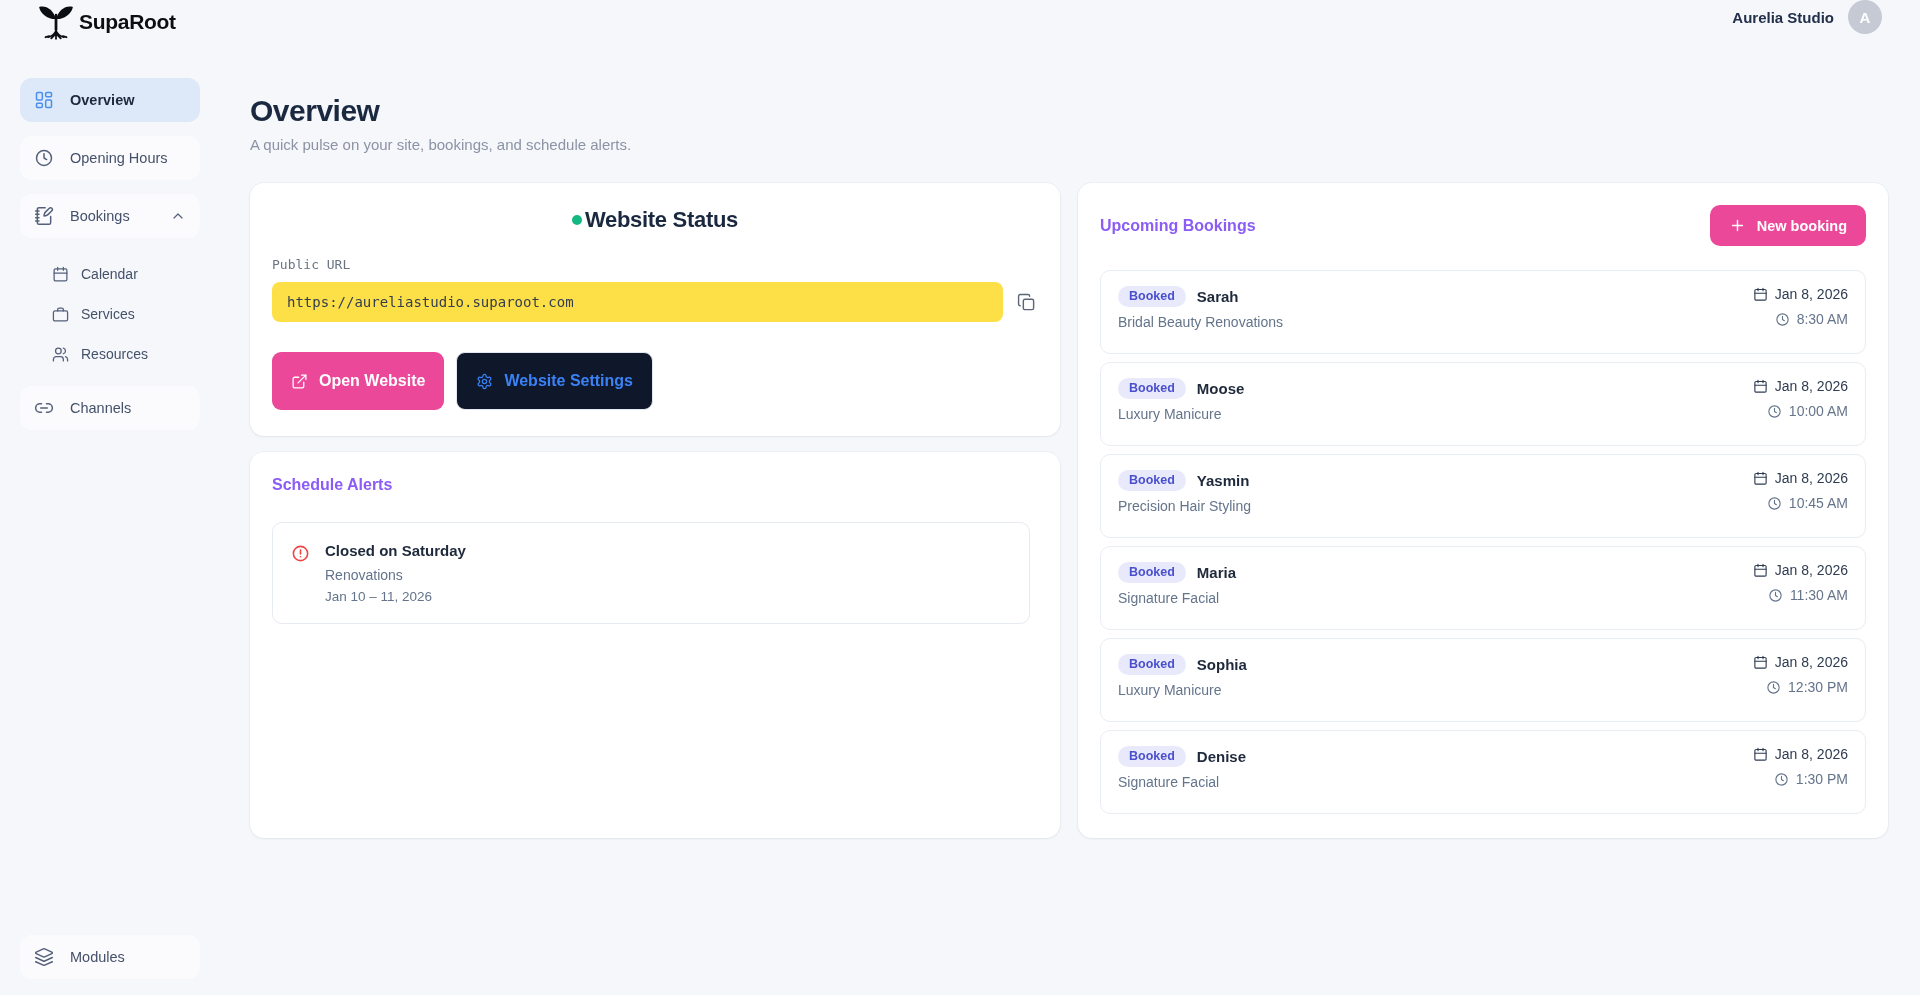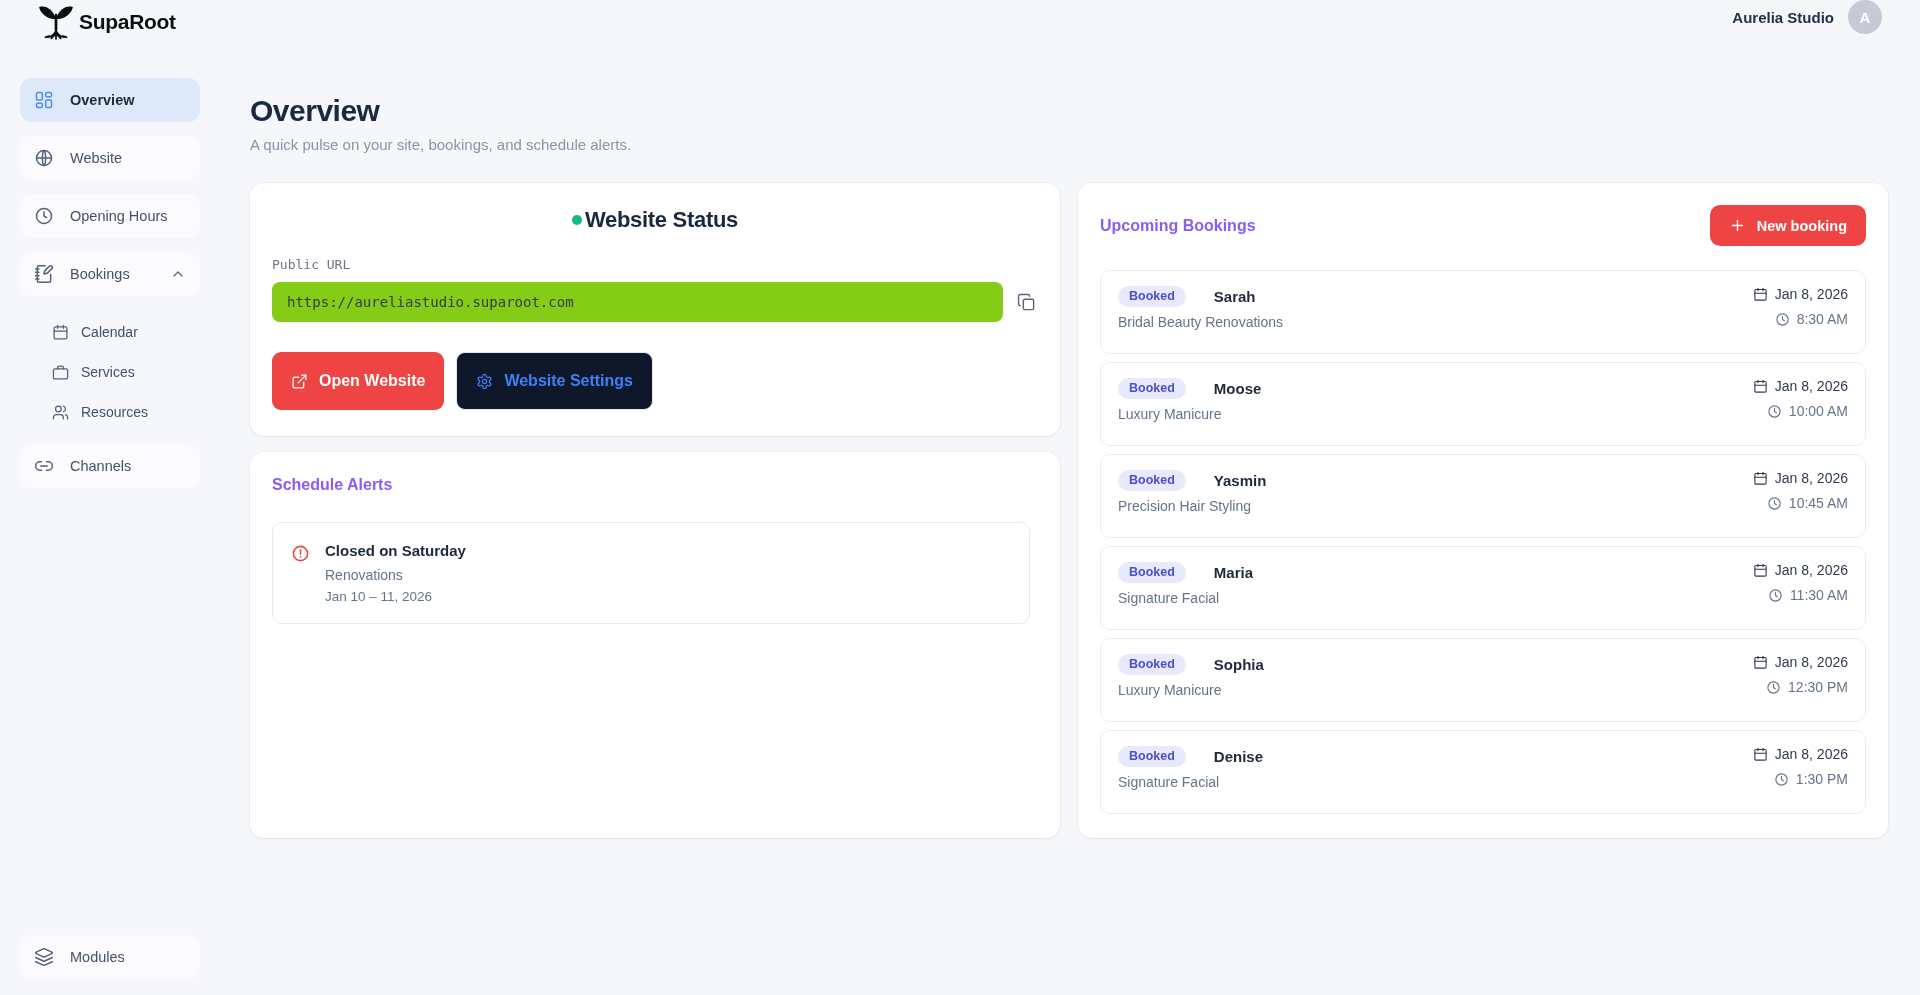--- a/index.html
+++ b/index.html
@@ -70,33 +70,33 @@
   .ws-card { padding:24px 22px 26px 22px; }
   .ws-title-row { display:flex; align-items:center; gap:3px;justify-content:center; }
   .status-dot { width:10px; height:10px; border-radius:50%; background:#14b882; }
   .ws-title { font-size:22px; font-weight:700; color:#1b2940; letter-spacing:-0.3px; }
   .url-label {
     margin-top:24px; font-family:"DejaVu Sans Mono","Liberation Mono",monospace;
     font-size:13px; color:#6b7484;
   }
   .url-row { display:flex; align-items:center; gap:12px; margin-top:10px; }
   .url-input {
-    flex:1; height:40px; border:none; outline:none; background:#84cc16;
+    flex:1; height:40px; border:none; outline:none; background:#fde047;
     border-radius:8px; padding:0 15px; color:#333d4e;
     font-family:"DejaVu Sans Mono","Liberation Mono",monospace; font-size:14px;
   }
   .copy-btn { background:none; border:none; color:#5c6676; cursor:pointer; padding:2px; }
   .copy-btn svg { width:19px; height:19px; }
   .ws-buttons { display:flex; gap:12px; margin-top:30px; }
   .btn {
     display:flex; align-items:center; gap:11px; height:58px; padding:0 19px;
     border-radius:9px; font-size:16px; font-weight:700; cursor:pointer; border:none;
     font-family:inherit;
   }
-  .btn-primary { background:#ef4444; color:#ffffff;text-align:center; }
+  .btn-primary { background:#ec4899; color:#ffffff;text-align:center; }
   .btn-secondary { background:#0f172a; color:#3b82f6; border:1px solid #e3e8f0; }
   .btn .icn { width:17px; height:17px; }
 
   
   .sa-card { margin-top:16px; flex:1 1 auto; padding:24px 22px; }
   .section-title { font-size:16px; font-weight:700; color:#8b5cf6; }
   .alert-item {
     margin-top:28px; border:1px solid #e6eaf1; border-radius:10px;
     padding:19px 18px; display:flex; gap:15px; margin-right:8px;
   }
@@ -109,21 +109,21 @@
   .ub-card { flex:1 1 auto; padding:22px 22px 24px 22px; }
   .ub-head { display:flex; align-items:center; justify-content:space-between; }
   .btn-new { height:41px; border-radius:10px; font-size:14.5px; }
   .booking-list { margin-top:24px; display:flex; flex-direction:column; gap:8px; }
   .booking-row {
     border:1px solid #e8ecf3; border-radius:10px; background:#ffffff;
     padding:15px 17px; display:flex; justify-content:space-between; cursor:pointer;
     min-height:84px;
   }
   .bk-left { display:flex; flex-direction:column; }
-  .bk-line1 { display:flex; align-items:center; gap:28px; }
+  .bk-line1 { display:flex; align-items:center; gap:11px; }
   .badge {
     background:#e8eafc; color:#4a50cd; font-size:12.5px; font-weight:600;
     padding:4px 11px; border-radius:999px; line-height:1;
   }
   .bk-name { font-size:15px; font-weight:700; color:#1e293b; }
   .bk-service { font-size:14px; color:#64748b; margin-top:7px; }
   .bk-right { display:flex; flex-direction:column; align-items:flex-end; gap:9px; }
   .bk-date { display:flex; align-items:center; gap:7px; font-size:14px; color:#2f3b50;text-align:right; }
   .bk-time { display:flex; align-items:center; gap:7px; font-size:14px; color:#64748b; }
   .bk-right .icn { width:15px; height:15px; }
@@ -166,30 +166,20 @@
         <svg class="icon" viewBox="0 0 24 24" width="20" height="20">
           <rect x="3" y="3" width="7" height="9" rx="1.5"></rect>
             <rect x="14" y="3" width="7" height="5" rx="1.5"></rect>
           <rect x="14" y="12" width="7" height="9" rx="1.5"></rect>
             <rect x="3" y="16" width="7" height="5" rx="1.5"></rect>
         </svg>
       </span>
       <span>Overview</span>
     </div>
 
-    <div class="side-item">
-      <span class="icn">
-        <svg class="icon" viewBox="0 0 24 24" width="20" height="20">
-          <circle cx="12" cy="12" r="9"></circle>
-            <path d="M3 12h18"></path>
-          <path d="M12 3c2.6 2.6 2.6 15.4 0 18M12 3c-2.6 2.6-2.6 15.4 0 18"></path>
-        </svg>
-      </span>
-      <span>Website</span>
-    </div>
 
     <div class="side-item">
       <span class="icn">
         <svg class="icon" viewBox="0 0 24 24" width="20" height="20">
           <circle cx="12" cy="12" r="9"></circle>
             <path d="M12 7v5l3.2 1.9"></path>
         </svg>
       </span>
       <span>Opening Hours</span>
     </div>

